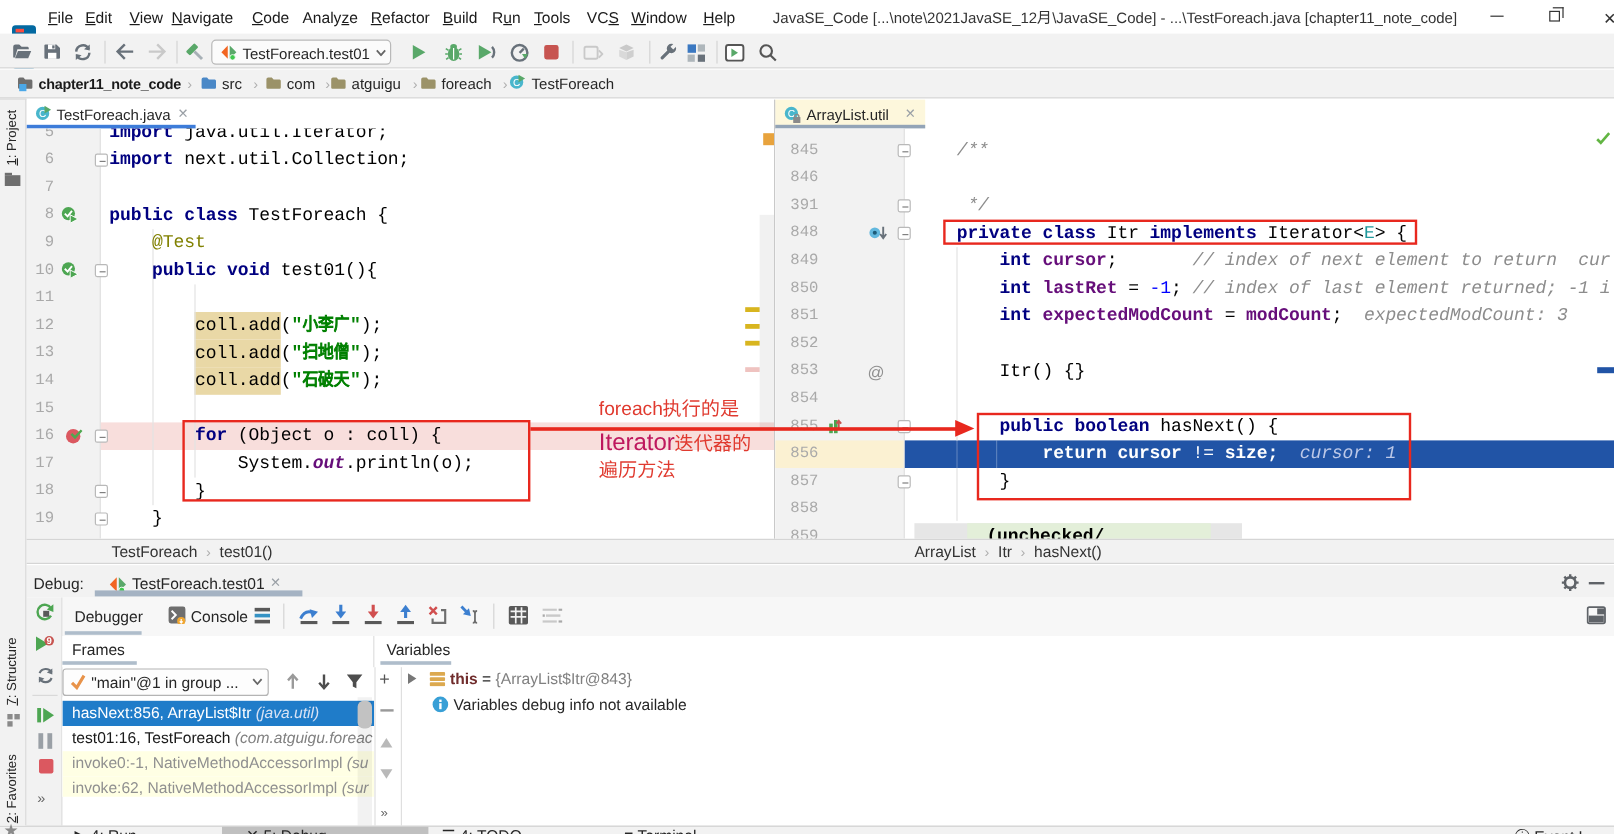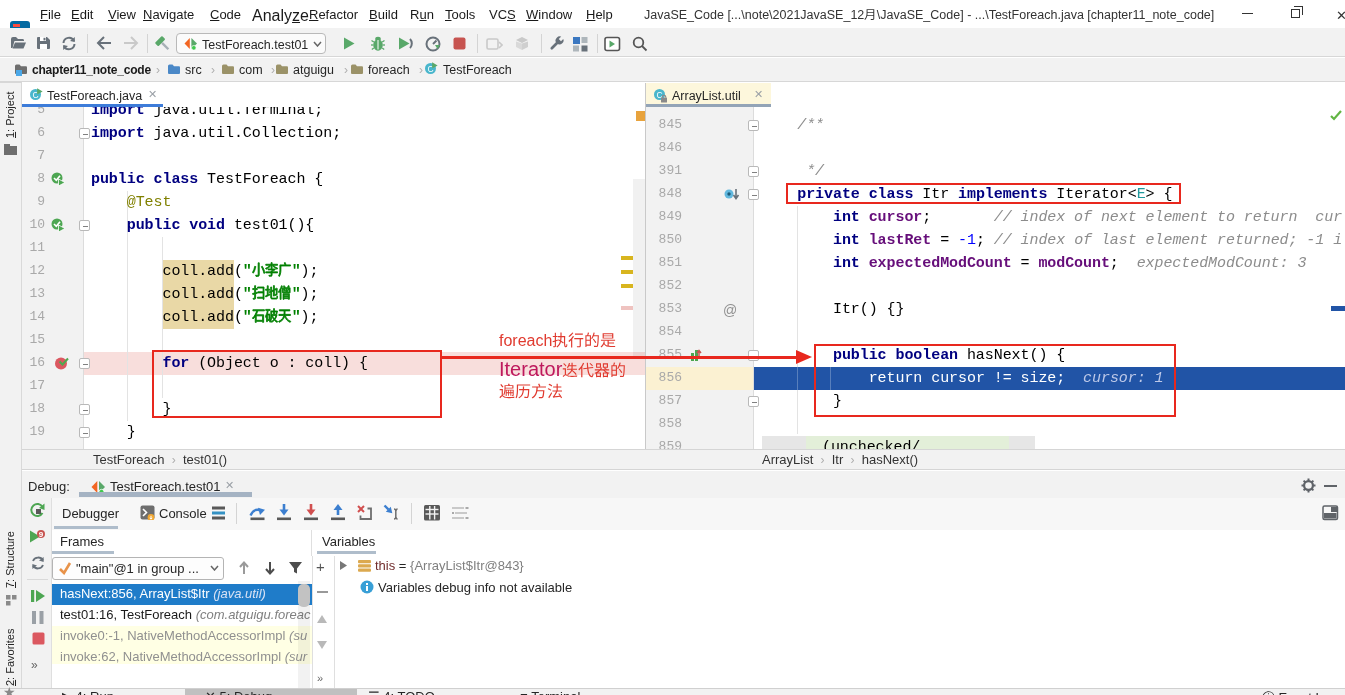--- a/index.html
+++ b/index.html
@@ -1,18 +1,18 @@
 <!DOCTYPE html>
 <html><head><meta charset="utf-8"><style>
 *{margin:0;padding:0;box-sizing:border-box}
 html,body{width:1345px;height:695px;overflow:hidden}
 body{font-family:"Liberation Sans",sans-serif;background:#fff;position:relative}
 .abs{position:absolute}
 .code{font-family:"Liberation Mono",monospace;font-size:15px;letter-spacing:-0.07px;white-space:pre;line-height:23px;color:#000}
-.b{font-weight:normal}
+.b{font-weight:bold}
 .i{font-style:italic}
 .kw{color:#000080;font-weight:bold}
 .st{color:#008000;font-weight:bold}
 .cm{color:#8C8C8C;font-style:italic}
 .fl{color:#660E7A;font-weight:bold}
 .ann{color:#808000}
 .num{color:#0000FF}
 .hint{color:#8C8C8C}
 .tp{color:#20999D}
 .ln{font-family:"Liberation Mono",monospace;font-size:13px;color:#A9A9A9;position:absolute;text-align:right;width:38px}
@@ -28,21 +28,21 @@
 <div class="abs" style="left:0;top:0;width:1345px;height:28px;background:#fff"></div>
 <div class="abs" style="left:10px;top:21px;width:20px;height:36px;background:#0369a1;border-radius:3px">
 <div class="abs" style="left:3px;top:3px;width:7px;height:3px;background:#FC4C3F"></div>
 <div class="abs" style="left:4px;top:7px;font-size:9px;font-weight:bold;color:#fff">IJ</div>
 </div>
 <div class="abs" style="left:40px;top:7px;font-size:13px;color:#1A1A1A"><u>F</u>ile</div>
 <div class="abs" style="left:71px;top:7px;font-size:13px;color:#1A1A1A"><u>E</u>dit</div>
 <div class="abs" style="left:108px;top:7px;font-size:13px;color:#1A1A1A"><u>V</u>iew</div>
 <div class="abs" style="left:143px;top:7px;font-size:13px;color:#1A1A1A"><u>N</u>avigate</div>
 <div class="abs" style="left:210px;top:7px;font-size:13px;color:#1A1A1A"><u>C</u>ode</div>
-<div class="abs" style="left:252px;top:7px;font-size:16px;color:#1A1A1A">Analy<u>z</u>e</div>
+<div class="abs" style="left:252px;top:7px;font-size:13px;color:#1A1A1A">Analy<u>z</u>e</div>
 <div class="abs" style="left:309px;top:7px;font-size:13px;color:#1A1A1A"><u>R</u>efactor</div>
 <div class="abs" style="left:369px;top:7px;font-size:13px;color:#1A1A1A"><u>B</u>uild</div>
 <div class="abs" style="left:410px;top:7px;font-size:13px;color:#1A1A1A">R<u>u</u>n</div>
 <div class="abs" style="left:445px;top:7px;font-size:13px;color:#1A1A1A"><u>T</u>ools</div>
 <div class="abs" style="left:489px;top:7px;font-size:13px;color:#1A1A1A">VC<u>S</u></div>
 <div class="abs" style="left:526px;top:7px;font-size:13px;color:#1A1A1A"><u>W</u>indow</div>
 <div class="abs" style="left:586px;top:7px;font-size:13px;color:#1A1A1A"><u>H</u>elp</div>
 <div class="abs" style="left:644px;top:8px;font-size:12.5px;color:#333">JavaSE_Code [...\note\2021JavaSE_12<svg style="width:12.5px;height:12.5px;vertical-align:-1.5px" viewBox="0 -880 1000 1000" preserveAspectRatio="none">
       <path d="M207 787V479C207 318 191 115 29 -27C46 -37 75 -65 86 -81C184 5 234 118 259 232H742V32C742 10 735 3 711 2C688 1 607 0 524 3C537 -18 551 -53 556 -76C663 -76 730 -75 769 -61C806 -48 821 -23 821 31V787ZM283 714H742V546H283ZM283 475H742V305H272C280 364 283 422 283 475Z" fill="#333" transform="scale(1,-1)"></path>
     </svg>\JavaSE_Code] - ...\TestForeach.java [chapter11_note_code]</div>
@@ -304,22 +304,22 @@
       <svg width="14" height="14">
         <circle cx="6" cy="7.5" r="6" fill="#DB5860"></circle>
         <path d="M4.5 5.5 L7.5 8.5 L13 2.5" stroke="#4FA84F" stroke-width="2" fill="none"></path>
       </svg>
     </div>
 <div class="fold" style="left:57px;top:21px"></div>
 <div class="fold" style="left:57px;top:113px"></div>
 <div class="fold" style="left:57px;top:251px"></div>
 <div class="fold" style="left:57px;top:297px"></div>
 <div class="fold" style="left:57px;top:320px"></div>
-<div class="abs code" style="left:69px;top:-8px;height:23px"><span class="kw">import</span><span> java.util.Terminal;</span></div>
-<div class="abs code" style="left:69px;top:15px;height:23px"><span class="kw">import</span><span> java.util.Collection;</span></div>
+<div class="abs code" style="left:69px;top:-8px;height:23px"><span class="kw">import</span><span> java.util.Iterator;</span></div>
+<div class="abs code" style="left:69px;top:15px;height:23px"><span class="kw">import</span><span> next.util.Collection;</span></div>
 <div class="abs code" style="left:69px;top:61px;height:23px"><span class="kw">public class</span><span> TestForeach {</span></div>
 <div class="abs code" style="left:69px;top:84px;height:23px"><span>    </span><span class="ann">@Test</span></div>
 <div class="abs code" style="left:69px;top:107px;height:23px"><span>    </span><span class="kw">public void</span><span> test01(){</span></div>
 <div class="abs code" style="left:69px;top:153px;height:23px"><span>        coll.add(</span><span class="st">"<svg style="width:13.3px;height:15px;vertical-align:-1.8px" viewBox="0 -880 1000 1000" preserveAspectRatio="none">
           <path d="M464 826V24C464 4 456 -2 436 -3C415 -4 343 -5 270 -2C282 -23 296 -59 301 -80C395 -81 457 -79 494 -66C530 -54 545 -31 545 24V826ZM705 571C791 427 872 240 895 121L976 154C950 274 865 458 777 598ZM202 591C177 457 121 284 32 178C53 169 86 151 103 138C194 249 253 430 286 577Z" fill="#008000" stroke="#008000" stroke-width="60" transform="scale(1,-1)"></path>
         </svg><svg style="width:13.3px;height:15px;vertical-align:-1.8px" viewBox="0 -880 1000 1000" preserveAspectRatio="none">
           <path d="M459 840V730H57V660H374C287 572 156 493 36 453C53 439 75 412 85 394C220 445 367 544 459 657V438H535V657C628 547 777 449 914 400C925 420 947 448 964 462C841 500 707 575 619 660H944V730H535V840ZM459 275V223H55V154H459V9C459 -4 455 -8 437 -9C419 -10 356 -10 289 -7C302 -27 317 -57 322 -77C405 -77 455 -76 489 -65C523 -53 534 -34 534 8V154H946V223H534V245C622 280 713 329 780 380L731 422L715 418H228V352H624C575 322 515 294 459 275Z" fill="#008000" stroke="#008000" stroke-width="60" transform="scale(1,-1)"></path>
         </svg><svg style="width:13.3px;height:15px;vertical-align:-1.8px" viewBox="0 -880 1000 1000" preserveAspectRatio="none">
           <path d="M469 825C486 783 507 728 517 688H143V401C143 266 133 90 39 -36C56 -46 88 -75 100 -90C205 46 222 253 222 401V615H942V688H565L601 697C590 735 567 795 546 841Z" fill="#008000" stroke="#008000" stroke-width="60" transform="scale(1,-1)"></path>
         </svg>"</span><span>);</span></div>
@@ -331,20 +331,21 @@
           <path d="M430 596C458 551 489 490 502 452L551 474C539 511 507 570 477 614ZM752 615C735 571 699 504 673 462L718 447C746 486 778 545 806 598ZM453 111H779V33H453ZM453 166V241H779V166ZM380 301V-77H453V-28H779V-75H854V301ZM397 639H589V419H397ZM648 639H840V419H648ZM329 695V363H910V695H765C793 730 824 774 853 815L775 842C755 798 717 735 687 695H487L550 722C534 754 502 802 472 837L409 814C435 777 467 728 481 695ZM260 836C208 685 121 535 29 437C42 420 64 382 72 365C102 398 132 437 160 479V-78H232V598C269 668 303 742 330 815Z" fill="#008000" stroke="#008000" stroke-width="60" transform="scale(1,-1)"></path>
         </svg>"</span><span>);</span></div>
 <div class="abs code" style="left:69px;top:199px;height:23px"><span>        coll.add(</span><span class="st">"<svg style="width:13.3px;height:15px;vertical-align:-1.8px" viewBox="0 -880 1000 1000" preserveAspectRatio="none">
           <path d="M66 764V691H353C293 512 182 323 25 206C41 192 65 165 77 149C140 196 195 254 244 319V-80H320V-10H796V-78H876V428H317C367 512 408 602 439 691H936V764ZM320 62V356H796V62Z" fill="#008000" stroke="#008000" stroke-width="60" transform="scale(1,-1)"></path>
         </svg><svg style="width:13.3px;height:15px;vertical-align:-1.8px" viewBox="0 -880 1000 1000" preserveAspectRatio="none">
           <path d="M52 787V718H174C146 565 100 423 28 328C40 309 58 266 63 247C82 272 100 299 117 329V-34H183V46H363V479H184C210 554 232 635 248 718H388V787ZM183 411H297V113H183ZM438 685V428C438 287 429 95 340 -42C356 -49 385 -68 397 -78C479 47 500 227 504 369C540 269 590 181 653 108C594 51 526 7 456 -20C470 -34 489 -61 498 -78C570 -46 639 -1 700 58C761 0 832 -47 912 -79C923 -60 944 -32 960 -18C880 10 808 54 748 109C821 194 878 303 910 435L866 452L854 449H712V618H862C851 572 838 525 826 493L885 478C905 528 928 607 945 676L897 688L885 685H712V840H645V685ZM645 618V449H505V618ZM826 383C797 297 754 221 700 158C643 222 598 298 567 383Z" fill="#008000" stroke="#008000" stroke-width="60" transform="scale(1,-1)"></path>
         </svg><svg style="width:13.3px;height:15px;vertical-align:-1.8px" viewBox="0 -880 1000 1000" preserveAspectRatio="none">
           <path d="M66 455V379H434C398 238 300 90 42 -15C58 -30 81 -60 91 -78C346 27 455 175 501 323C582 127 715 -11 915 -77C926 -56 949 -26 966 -10C763 49 625 189 555 379H937V455H528C532 494 533 532 533 568V687H894V763H102V687H454V568C454 532 453 494 448 455Z" fill="#008000" stroke="#008000" stroke-width="60" transform="scale(1,-1)"></path>
         </svg>"</span><span>);</span></div>
 <div class="abs code" style="left:69px;top:245px;height:23px"><span>        </span><span class="kw">for</span><span> (Object o : coll) {</span></div>
+<div class="abs code" style="left:69px;top:268px;height:23px"><span>            System.</span><span class="fl i">out</span><span>.println(o);</span></div>
 <div class="abs code" style="left:69px;top:291px;height:23px"><span>        }</span></div>
 <div class="abs code" style="left:69px;top:314px;height:23px"><span>    }</span></div>
 </div>
 <div class="abs" style="left:636px;top:111px;width:10px;height:10px;background:#E8A33D"></div>
 <div class="abs" style="left:621px;top:256px;width:12px;height:4px;background:#D8B51F"></div>
 <div class="abs" style="left:621px;top:270px;width:12px;height:4px;background:#D8B51F"></div>
 <div class="abs" style="left:621px;top:284px;width:12px;height:4px;background:#D8B51F"></div>
 <div class="abs" style="left:621px;top:306px;width:12px;height:4px;background:#EFC3C0"></div>
 <div class="abs" style="left:633px;top:179px;width:12px;height:180px;background:rgba(0,0,0,0.055)"></div>
 <div class="abs" style="left:645px;top:83px;width:1px;height:366px;background:#C9C9C9"></div>
@@ -675,21 +676,21 @@
   </div>
 <div class="abs ico" style="left:358px;top:559px;width:13px;height:13px">
     <svg width="13" height="13">
       <g fill="#DCA94F">
         <rect x="0" y="1" width="13" height="3.2" rx="1"></rect>
         <rect x="0" y="5.3" width="13" height="3.2" rx="1"></rect>
         <rect x="0" y="9.6" width="13" height="3.2" rx="1"></rect>
       </g>
     </svg>
   </div>
-<div class="abs ui" style="left:375px;top:558px"><span style="color:#702C2C;font-weight:normal">this</span> = <span style="color:#808080">{ArrayList$Itr@843}</span></div>
+<div class="abs ui" style="left:375px;top:558px"><span style="color:#702C2C;font-weight:bold">this</span> = <span style="color:#808080">{ArrayList$Itr@843}</span></div>
 <div class="abs ico" style="left:360px;top:580px;width:14px;height:14px">
     <svg width="14" height="14">
       <circle cx="7" cy="7" r="6.5" fill="#389FD6"></circle>
       <rect x="6" y="6" width="2" height="5" fill="#fff"></rect>
       <rect x="6" y="3" width="2" height="2" fill="#fff"></rect>
     </svg>
   </div>
 <div class="abs ui" style="left:378px;top:580px">Variables debug info not available</div>
 <div class="abs" style="left:0;top:688px;width:1345px;height:7px;background:#F2F2F2;border-top:1px solid #D0D0D0"></div>
 <div class="abs" style="left:185px;top:689px;width:172px;height:6px;background:#C0C0C0"></div>

